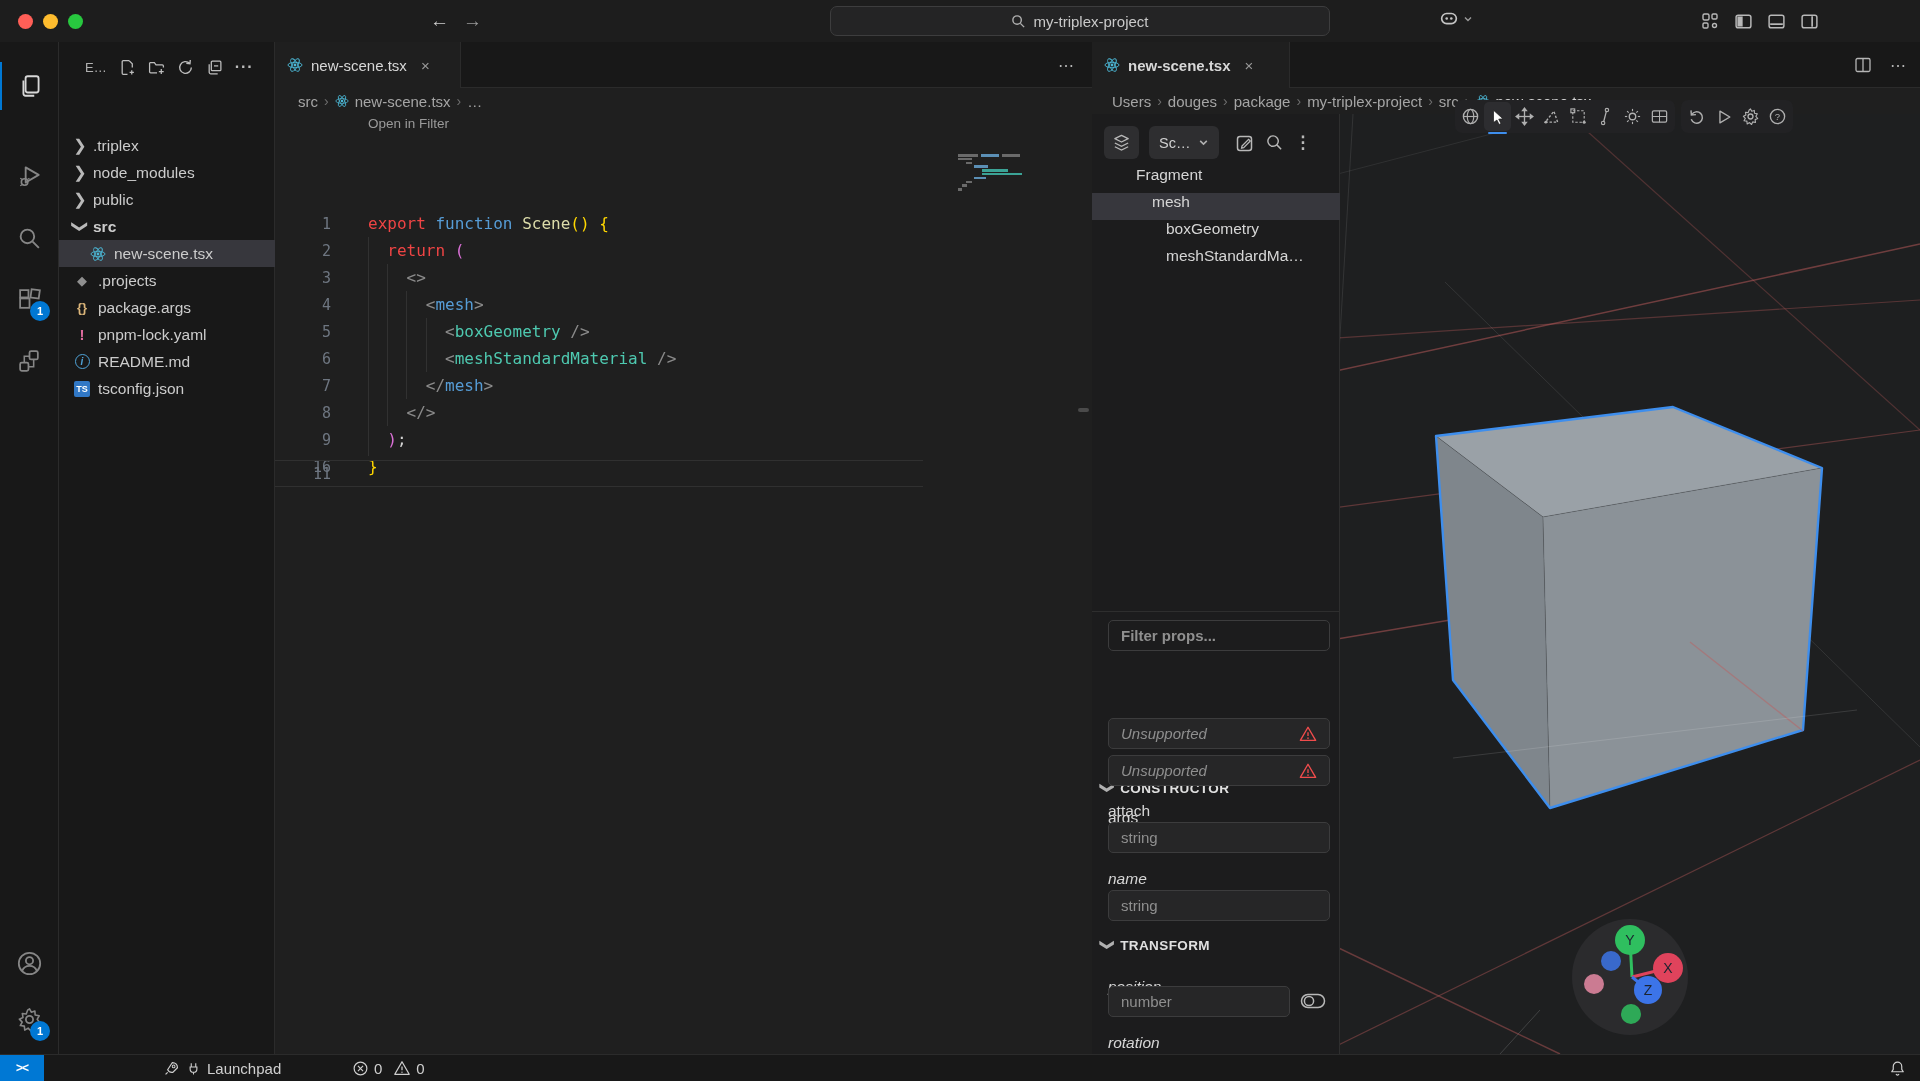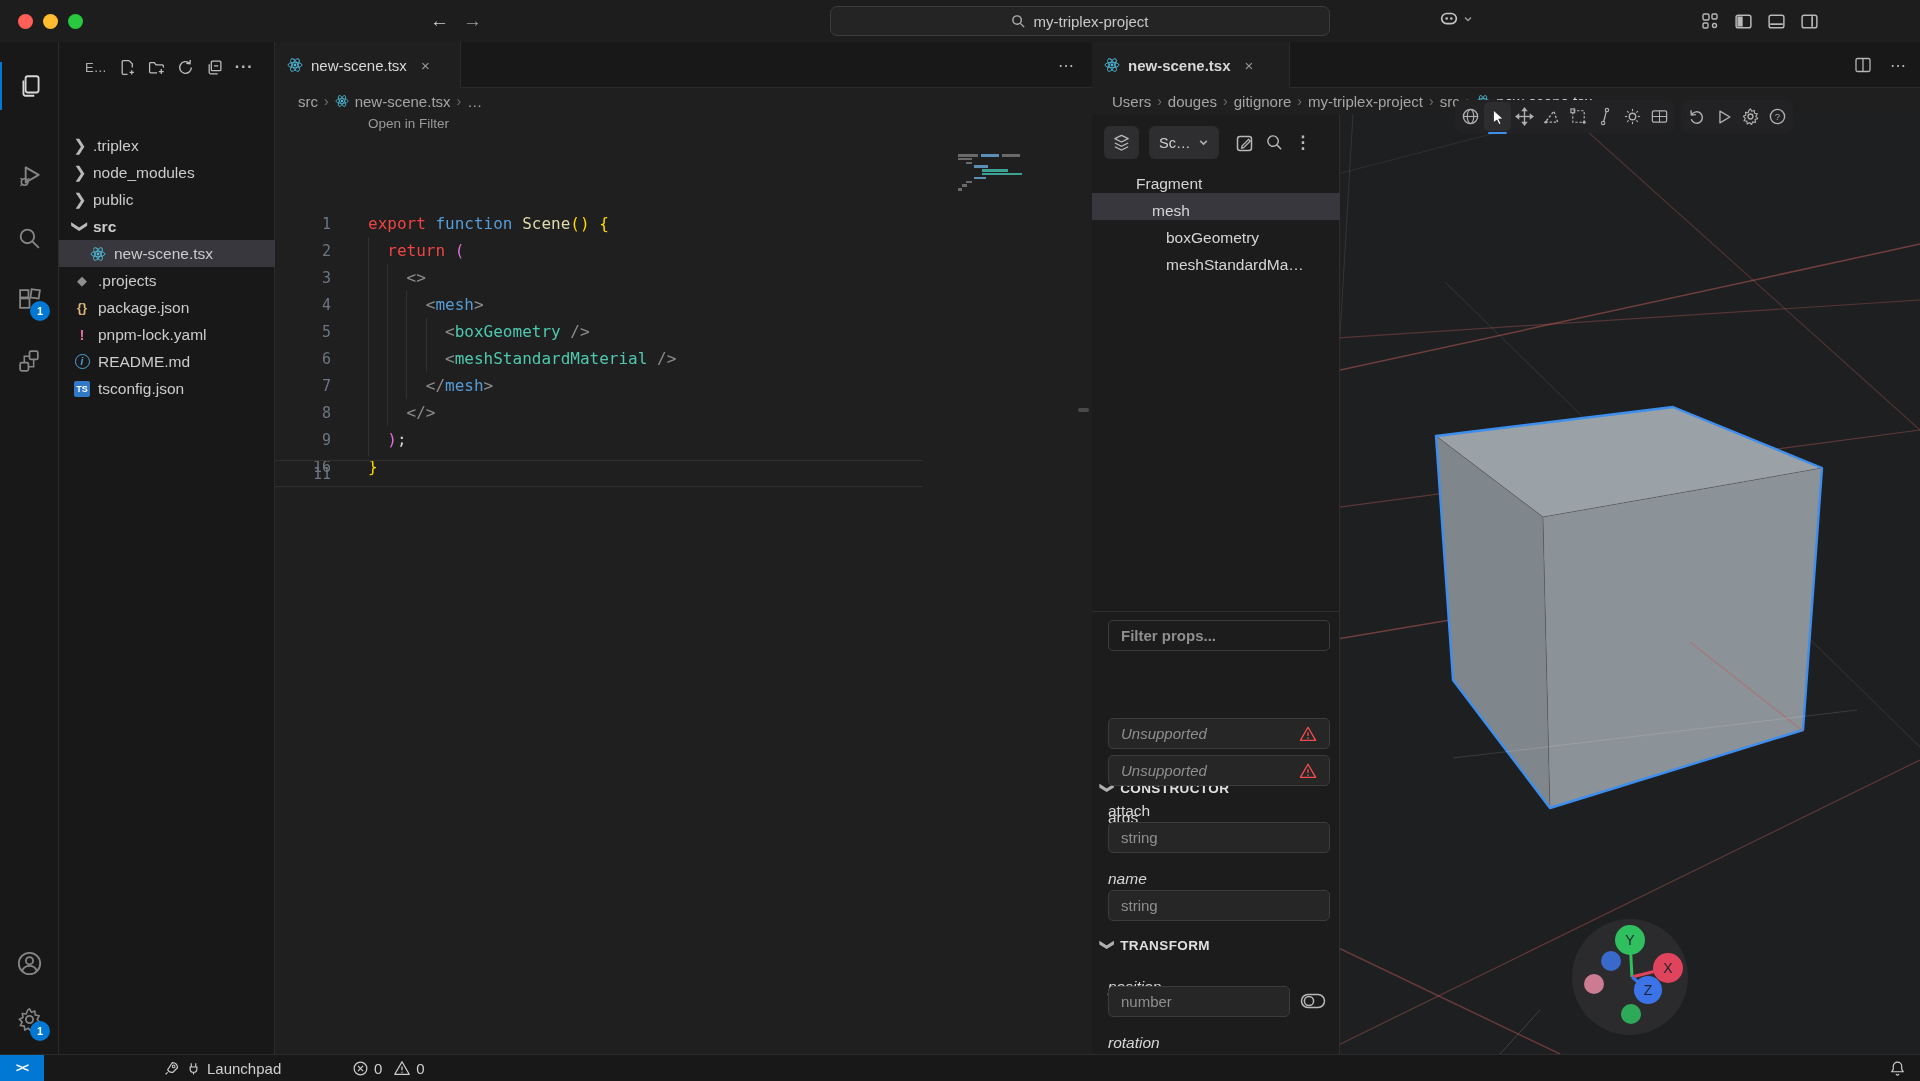--- a/index.html
+++ b/index.html
@@ -61,21 +61,21 @@
 
   
   #rpanel { position:absolute; left:1092px; top:42px; width:828px; height:1012px; background:#1e1f20; }
   #rp-tabbar { position:absolute; left:0; top:0; width:828px; height:46px; background:#181818; border-bottom:1px solid #2b2b2b; }
   #rp-breadcrumb { position:absolute; left:0; top:46px; width:828px; height:26px; background:#1f1f1f; display:flex; align-items:center; gap:6px; font-size:15px; color:#a5a5a5; padding-left:20px; }
   #vp { position:absolute; left:0; top:72px; width:828px; height:940px; background:#1e1f20; }
   #scene-col { position:absolute; left:0; top:72px; width:248px; height:940px; background:#1c1c1d; border-right:1px solid #2e2e2e; }
   #scene-toolbar { position:absolute; left:12px; top:12px; display:flex; align-items:center; gap:10px; color:#b8b8b8; }
   .stb-btn { height:33px; background:#2e2e30; border-radius:6px; display:flex; align-items:center; justify-content:center; }
   #scene-select { padding:0 10px; gap:8px; font-size:14.5px; color:#d0d0d0; display:flex; align-items:center; }
-  .tree2-row { position:absolute; left:0; width:248px; height:27px; display:flex; align-items:flex-end; font-size:15.5px; color:#d6d6d6; }
+  .tree2-row { position:absolute; left:0; width:248px; height:27px; display:flex; align-items:flex-start; font-size:15.5px; color:#d6d6d6; }
   .tree2-row.selected { background:#37373d; }
   #props-divider { position:absolute; left:0; top:497px; width:248px; height:1px; background:#2e2e2e; }
   .prop-input { position:absolute; left:16px; width:222px; height:31px; background:#262627; border:1px solid #3c3c3d; border-radius:5px;
     display:flex; align-items:center; padding:0 12px; font-size:15px; color:#8f8f8f; }
   .prop-input.ghost { background:transparent;font-weight:bold; }
   .prop-input .warn { margin-left:auto; }
   .sec-head { position:absolute; left:10px; display:flex; align-items:center; gap:6px; font-size:13.5px; font-weight:bold; letter-spacing:0.4px; color:#e0e0e0; }
   .sec-head .sc-chev { color:#b0b0b0; font-size:14px; transform:rotate(90deg); display:inline-block; }
   .prop-label { position:absolute; left:16px; font-size:15.5px; color:#d6d6d6; }
   .italic { font-style:italic; }
@@ -263,21 +263,21 @@
         </svg>
       </span>
     <span>new-scene.tsx</span>
   </div>
   <div class="tree-row ind1" style="top:225px">
       <span class="ficon" style="color:#8f8f8f">◆</span>
       <span>.projects</span>
     </div>
   <div class="tree-row ind1" style="top:252px">
       <span class="ficon" style="color:#dcb67a;font-weight:bold">{}</span>
-      <span>package.json</span>
+      <span>package.args</span>
     </div>
   <div class="tree-row ind1" style="top:279px">
       <span class="ficon" style="color:#e06c9f;font-weight:bold;font-size:15px">!</span>
       <span>pnpm-lock.yaml</span>
     </div>
   <div class="tree-row ind1" style="top:306px">
       <span class="ficon">
         <span class="info-badge">i</span>
       </span>
       <span>README.md</span>
@@ -437,21 +437,21 @@
           </svg>
         </span>
       <span>⋯</span>
     </div>
   </div>
   <div id="rp-breadcrumb">
     <span>Users</span>
       <span class="bc-sep">›</span>
     <span>douges</span>
       <span class="bc-sep">›</span>
-    <span>gitignore</span>
+    <span>package</span>
       <span class="bc-sep">›</span>
     <span>my-triplex-project</span>
       <span class="bc-sep">›</span>
     <span>src</span>
       <span class="bc-sep">›</span>
     <svg width="14" height="14" viewBox="0 0 16 16">
         <g fill="none" stroke="#4cb8d6" stroke-width="0.9">
           <ellipse cx="8" cy="8" rx="7" ry="2.7"></ellipse>
           <ellipse cx="8" cy="8" rx="7" ry="2.7" transform="rotate(60 8 8)"></ellipse>
           <ellipse cx="8" cy="8" rx="7" ry="2.7" transform="rotate(120 8 8)"></ellipse>

